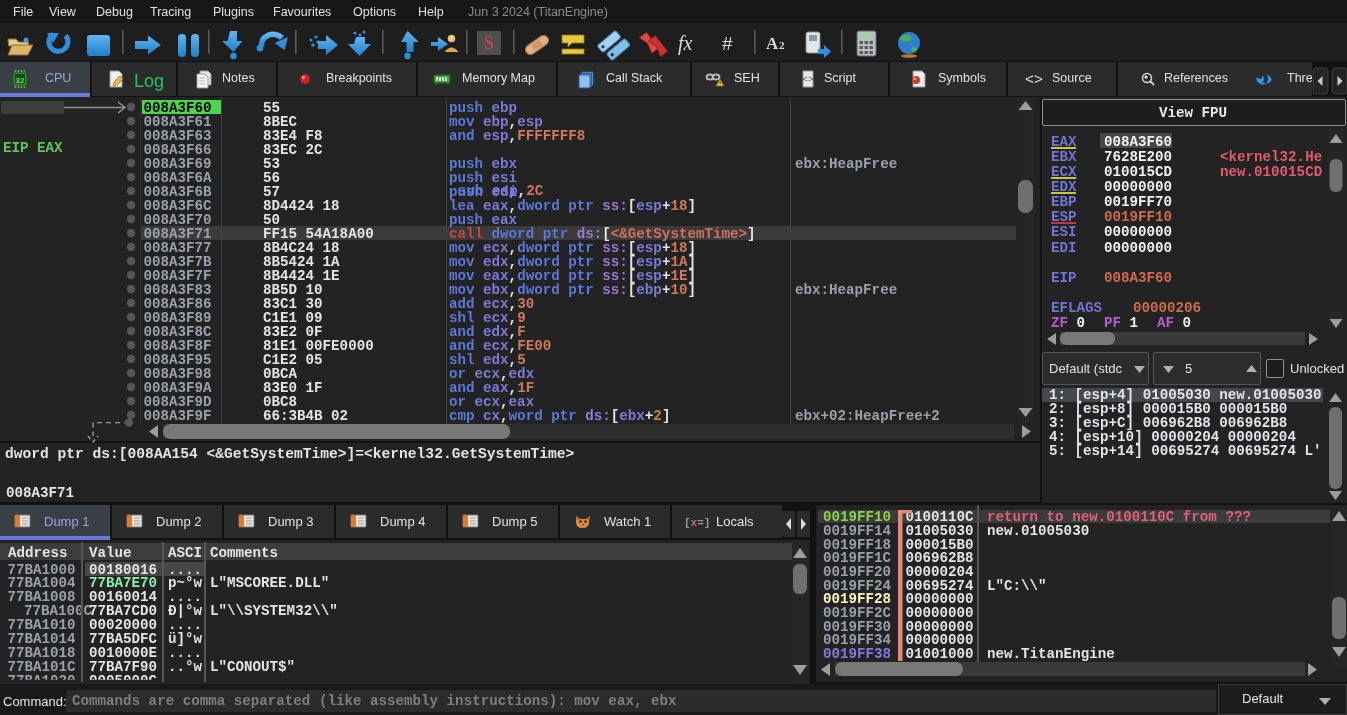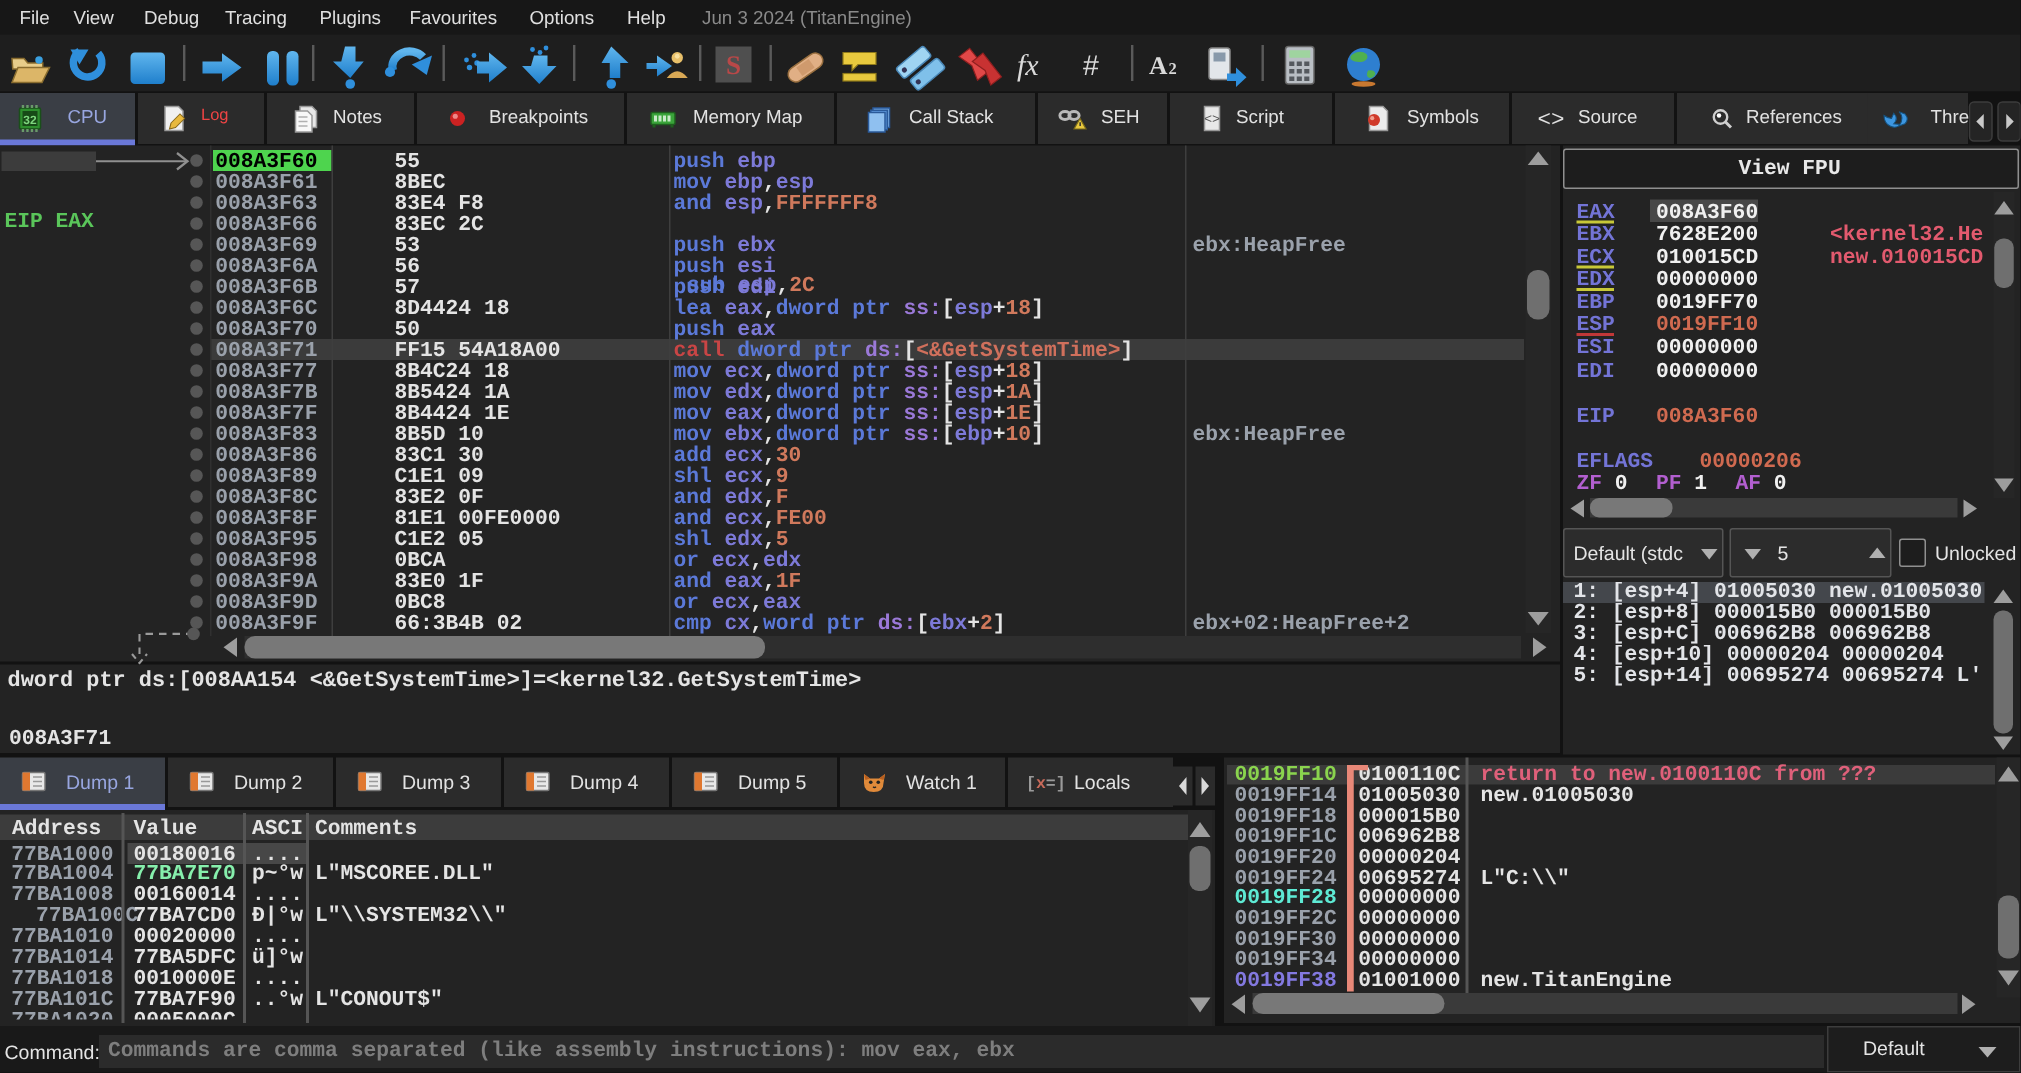--- a/index.html
+++ b/index.html
@@ -141,21 +141,21 @@
     <rect x="9.5" y="0" width="1.6" height="2" fill="#6a9a6a"></rect>
     <rect x="9.5" y="16" width="1.6" height="2" fill="#6a9a6a"></rect>
     <rect x="12.5" y="0" width="1.6" height="2" fill="#6a9a6a"></rect>
     <rect x="12.5" y="16" width="1.6" height="2" fill="#6a9a6a"></rect>
   </svg>
 <div style="position:absolute;left:45px;top:71px;font-family:'Liberation Sans',sans-serif;font-size:12.5px;color:#98a6e0;white-space:pre;">CPU</div>
 <svg width="22" height="22" style="left:107px;top:70px">
     <path d="M3 1 h9 l3 3 v13 h-12 z" fill="#f0f0f0" stroke="#999"></path>
     <path d="M7 12 l6 -6 l3 3 l-6 6 l-4 1 z" fill="#e8b93e" stroke="#8a6a1a" stroke-width="0.7"></path>
   </svg>
-<div style="position:absolute;left:134px;top:71px;font-family:'Liberation Sans',sans-serif;font-size:11px;color:#ef4444;white-space:pre;">Log</div>
+<div style="position:absolute;left:134px;top:71px;font-family:'Liberation Sans',sans-serif;font-size:18px;color:#22c55e;white-space:pre;">Log</div>
 <svg width="22" height="22" style="left:195px;top:70px">
     <path d="M5 1 h8 l3 3 v11 h-11 z" fill="#e8e8e8" stroke="#999"></path>
     <path d="M2 4 h8 l3 3 v11 h-11 z" fill="#f8f8f8" stroke="#999"></path>
     <g stroke="#b0b0b0" stroke-width="1">
       <line x1="4" y1="8" x2="10" y2="8"></line>
       <line x1="4" y1="11" x2="10" y2="11"></line>
       <line x1="4" y1="14" x2="10" y2="14"></line>
     </g>
   </svg>
 <div style="position:absolute;left:222px;top:71px;font-family:'Liberation Sans',sans-serif;font-size:12.5px;color:#e2e2e2;white-space:pre;">Notes</div>
@@ -558,21 +558,21 @@
 <div class="m" style="left:987px;top:523.8000000000001px;"><span style="color:#e4e4e4">new.01005030</span></div>
 <div class="m" style="left:823px;top:537.5px;"><span style="color:#9aa1ab">0019FF18</span></div>
 <div class="m" style="left:905.5px;top:537.5px;"><span style="color:#e4e4e4">000015B0</span></div>
 <div class="m" style="left:823px;top:551.2px;"><span style="color:#9aa1ab">0019FF1C</span></div>
 <div class="m" style="left:905.5px;top:551.2px;"><span style="color:#e4e4e4">006962B8</span></div>
 <div class="m" style="left:823px;top:564.9px;"><span style="color:#9aa1ab">0019FF20</span></div>
 <div class="m" style="left:905.5px;top:564.9px;"><span style="color:#e4e4e4">00000204</span></div>
 <div class="m" style="left:823px;top:578.6px;"><span style="color:#9aa1ab">0019FF24</span></div>
 <div class="m" style="left:905.5px;top:578.6px;"><span style="color:#e4e4e4">00695274</span></div>
 <div class="m" style="left:987px;top:578.6px;"><span style="color:#e4e4e4">L"C:\\"</span></div>
-<div class="m" style="left:823px;top:592.3px;"><span style="color:#5eead4">0019FF28</span></div>
+<div class="m" style="left:823px;top:592.3px;"><span style="color:#fef9c3">0019FF28</span></div>
 <div class="m" style="left:905.5px;top:592.3px;"><span style="color:#e4e4e4">00000000</span></div>
 <div class="m" style="left:823px;top:606.0px;"><span style="color:#9aa1ab">0019FF2C</span></div>
 <div class="m" style="left:905.5px;top:606.0px;"><span style="color:#e4e4e4">00000000</span></div>
 <div class="m" style="left:823px;top:619.7px;"><span style="color:#9aa1ab">0019FF30</span></div>
 <div class="m" style="left:905.5px;top:619.7px;"><span style="color:#e4e4e4">00000000</span></div>
 <div class="m" style="left:823px;top:633.4px;"><span style="color:#9aa1ab">0019FF34</span></div>
 <div class="m" style="left:905.5px;top:633.4px;"><span style="color:#e4e4e4">00000000</span></div>
 <div class="m" style="left:823px;top:647.1px;"><span style="color:#8379e0">0019FF38</span></div>
 <div class="m" style="left:905.5px;top:647.1px;"><span style="color:#e4e4e4">01001000</span></div>
 <div class="m" style="left:987px;top:647.1px;"><span style="color:#e4e4e4">new.TitanEngine</span></div>

